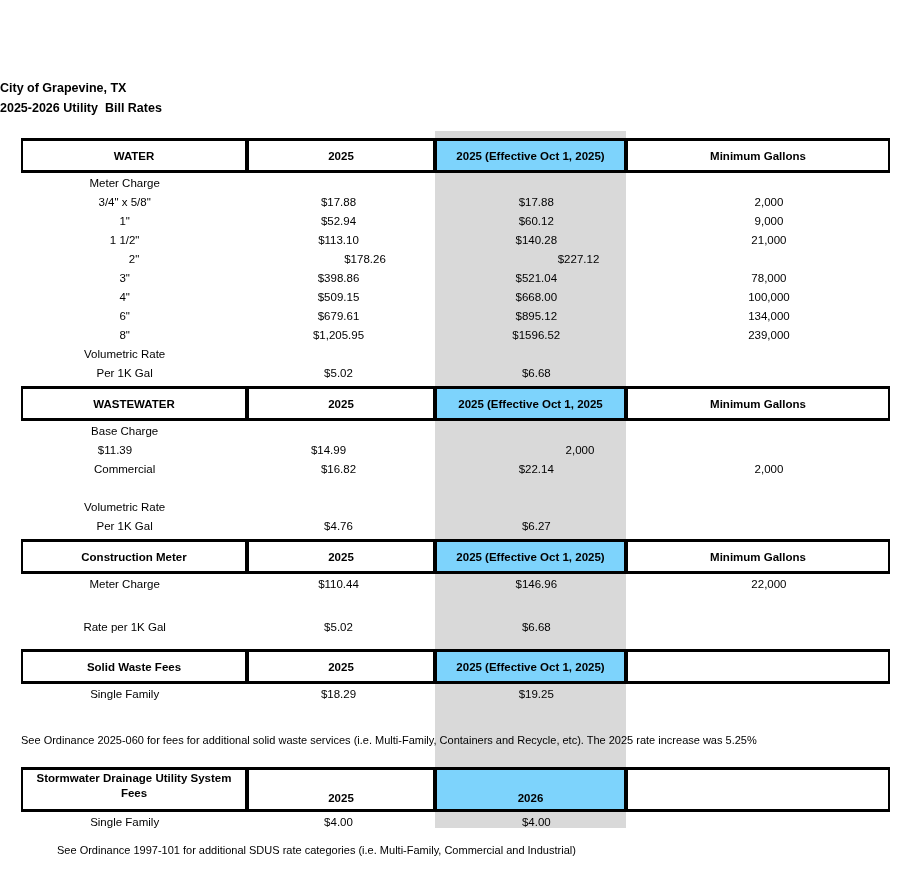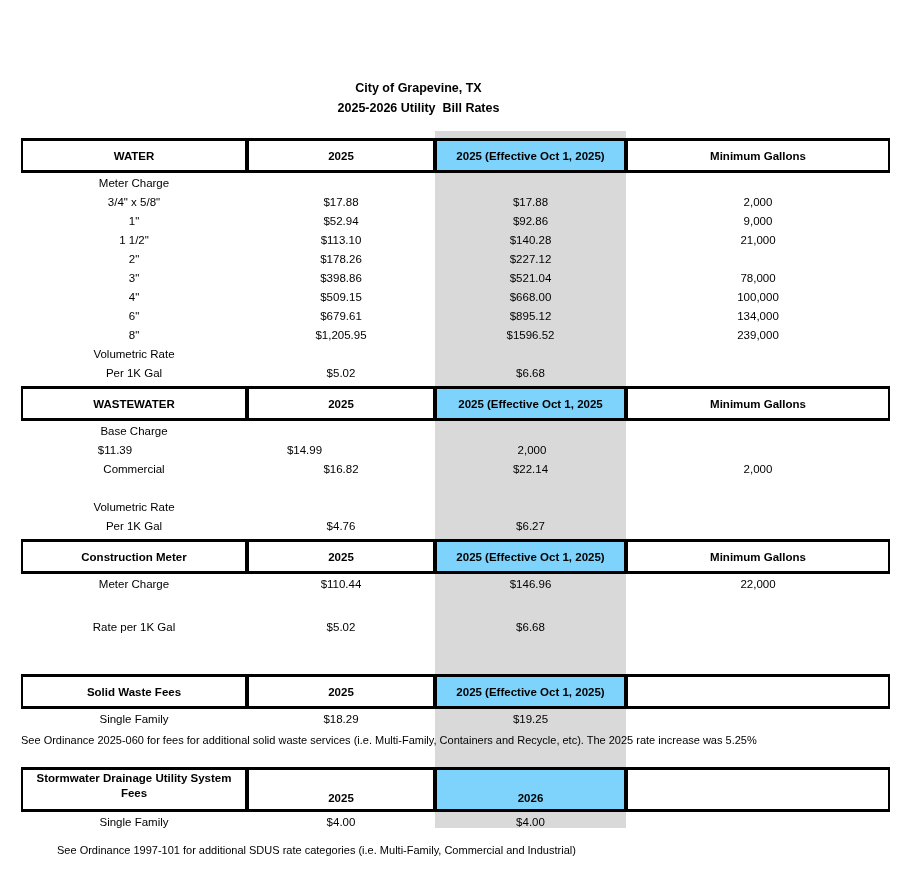--- a/index.html
+++ b/index.html
@@ -16,21 +16,20 @@
     color: #000000;
     overflow: hidden;
   }
 
   
   #doc-title {
     position: absolute;
     left: 0;
     top: 78px;
     width: 837px;
-    text-align: center;
     font-size: 12.5px;
     font-weight: bold;
     line-height: 20px;
   }
   #doc-title div { white-space: pre; }
 
   
   #highlight-band {
     position: absolute;
     left: 435px;
@@ -77,20 +76,21 @@
   
   .c1 { width: 226px; }
   .c2 { width: 188px; }
   .c3 { width: 191px; }
   .c4 { width: 264px; }
 
   
   .row {
     display: flex;
     height: 19px;
+    gap: 24px;
   }
   .row .cell {
     font-size: 11.5px;
     display: flex;
     align-items: center;
     justify-content: center;
     box-sizing: border-box;
     height: 19px;
     white-space: nowrap;
   }
@@ -156,21 +156,21 @@
 
   <div class="row">
     <div class="cell c1">3/4" x 5/8"</div>
     <div class="cell c2">$17.88</div>
     <div class="cell c3">$17.88</div>
     <div class="cell c4">2,000</div>
   </div>
   <div class="row">
     <div class="cell c1">1"</div>
     <div class="cell c2">$52.94</div>
-    <div class="cell c3">$92.86</div>
+    <div class="cell c3">$60.12</div>
     <div class="cell c4">9,000</div>
   </div>
   <div class="row">
     <div class="cell c1">1 1/2"</div>
     <div class="cell c2">$113.10</div>
     <div class="cell c3">$140.28</div>
     <div class="cell c4">21,000</div>
   </div>
   <div class="row">
     <div class="cell c1">2"</div>
@@ -273,21 +273,21 @@
   </div>
   <div class="spacer-row tall"></div>
   <div class="row">
     <div class="cell c1">Rate per 1K Gal</div>
     <div class="cell c2">$5.02</div>
     <div class="cell c3">$6.68</div>
     <div class="cell c4"></div>
   </div>
 </div>
 
-<div class="section" id="section-solid-waste" style="top:674px;">
+<div class="section" id="section-solid-waste" style="top:649px;">
   <div class="hdr">
     <div class="cell c1">Solid Waste Fees</div>
     <div class="cell c2">2025</div>
     <div class="cell c3 shaded">2025 (Effective Oct 1, 2025)</div>
     <div class="cell c4 blank"></div>
   </div>
   <div class="row">
     <div class="cell c1">Single Family</div>
     <div class="cell c2">$18.29</div>
     <div class="cell c3">$19.25</div>

